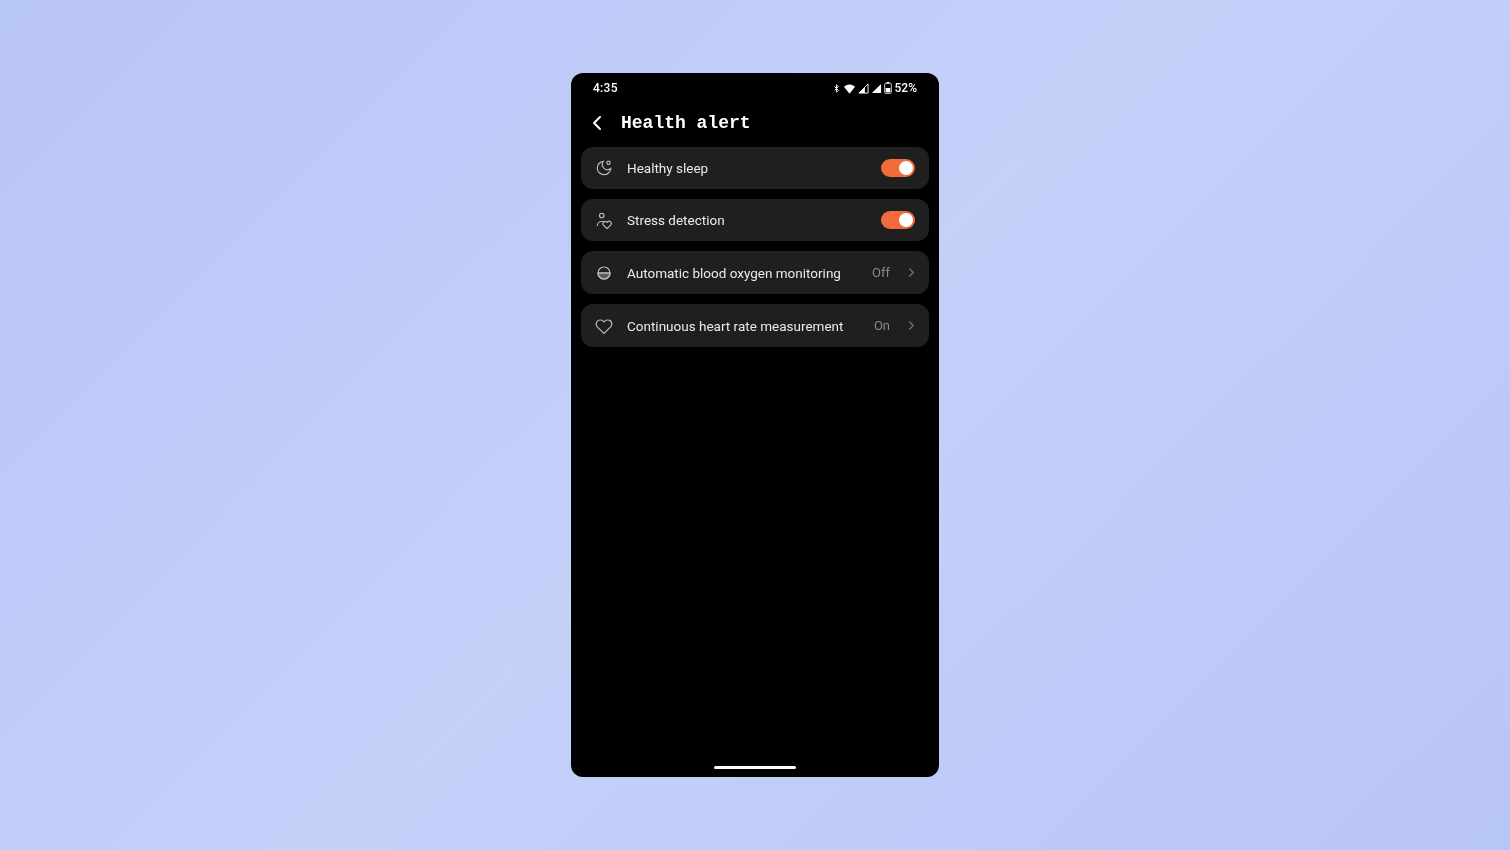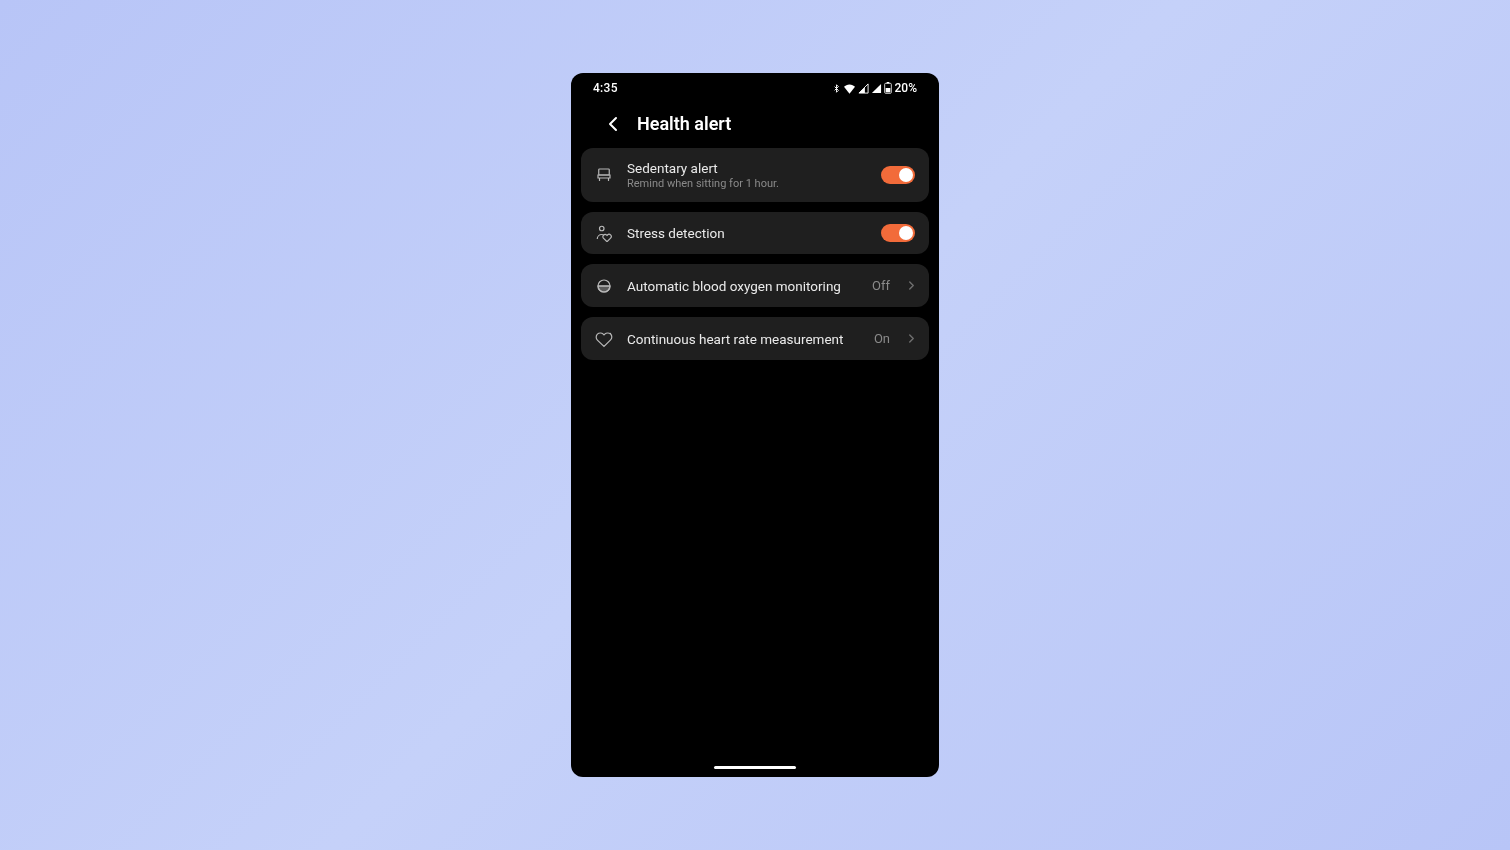--- a/index.html
+++ b/index.html
@@ -30,22 +30,23 @@
       font-size: 12px;
       font-weight: 500;
     }
     .status-left { letter-spacing: 0.3px; }
     .status-right { display: flex; align-items: center; gap: 2px; }
     .status-right svg { display: block; }
 
     .header {
       display: flex;
       align-items: center;
-      padding: 10px 18px 14px 32px;
+      padding: 10px 18px 14px 16px;
       gap: 14px;
+      font-family: Liberation Mono, monospace;
     }
     .back-btn {
       width: 20px;
       height: 20px;
       display: flex;
       align-items: center;
       justify-content: center;
       cursor: pointer;
     }
     .page-title {
@@ -161,49 +162,48 @@
             <path d="M2 22h20V2z"></path>
           </svg>
       </span>
       <span>
         <svg width="8" height="12" viewBox="0 0 12 18" fill="none">
             <rect x="1" y="2" width="10" height="15" rx="1.5" stroke="#fff" stroke-width="1.2"></rect>
             <rect x="4" y="0" width="4" height="2" fill="#fff"></rect>
             <rect x="2.5" y="9" width="7" height="6.5" fill="#fff"></rect>
           </svg>
       </span>
-      <span style="margin-left:1px;">20%</span>
+      <span style="margin-left:1px;">52%</span>
     </div>
   </div>
 
   <div class="header">
     <div class="back-btn">
       <svg width="10" height="16" viewBox="0 0 10 16" fill="none">
         <path d="M8 2L2 8l6 6" stroke="#fff" stroke-width="2" stroke-linecap="round" stroke-linejoin="round"></path>
       </svg>
     </div>
     <div class="page-title">Health alert</div>
   </div>
 
   <div class="settings-list">
 
-
-    <div class="setting-row">
-      <div class="setting-icon">
-        <svg width="18" height="18" viewBox="0 0 24 24" fill="none" stroke="#b8b8b8" stroke-width="1.6">
-          <rect x="5" y="4" width="14" height="8" rx="1"></rect>
-          <path d="M4 12h16v4H4zM6 16v4M18 16v4"></path>
-        </svg>
-      </div>
-      <div class="setting-text">
-        <div class="setting-title">Sedentary alert</div>
-        <div class="setting-sub">Remind when sitting for 1 hour.</div>
+    <div class="setting-row">
+      <div class="setting-icon">
+        <svg width="18" height="18" viewBox="0 0 24 24" fill="none" stroke="#b8b8b8" stroke-width="1.6">
+          <path d="M21 12.8A9 9 0 1 1 11.2 3a7 7 0 0 0 9.8 9.8z"></path>
+          <circle cx="18" cy="5" r="2.2"></circle>
+        </svg>
+      </div>
+      <div class="setting-text">
+        <div class="setting-title">Healthy sleep</div>
       </div>
       <div class="toggle"></div>
     </div>
+
 
     <div class="setting-row">
       <div class="setting-icon">
         <svg width="18" height="18" viewBox="0 0 24 24" fill="none" stroke="#b8b8b8" stroke-width="1.6">
           <circle cx="9" cy="6" r="3"></circle>
           <path d="M3 20c0-3.3 2.7-6 6-6 1.2 0 2.3.4 3.2 1"></path>
           <path d="M20.8 14.6a3 3 0 0 0-4.2 0L16 15.2l-.6-.6a3 3 0 0 0-4.2 4.2l4.8 4.8 4.8-4.8a3 3 0 0 0 0-4.2z"></path>
         </svg>
       </div>
       <div class="setting-text">

